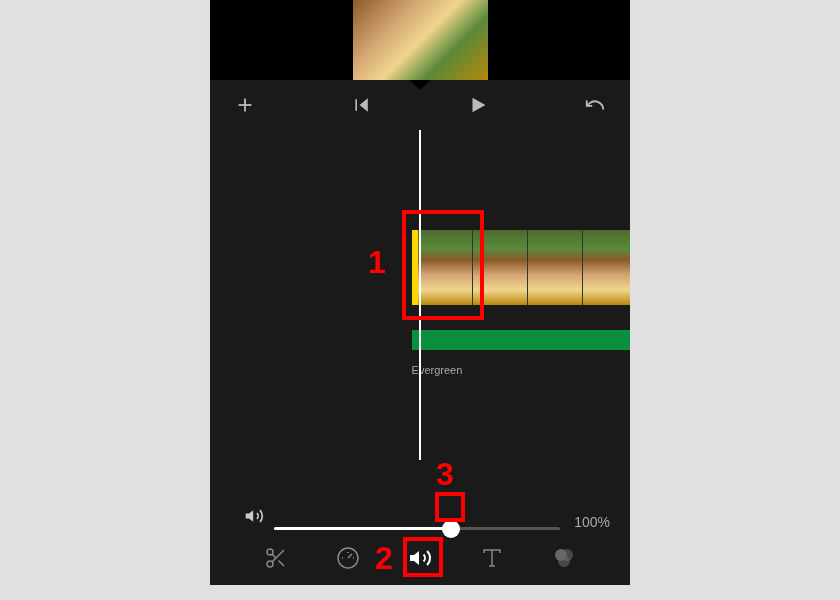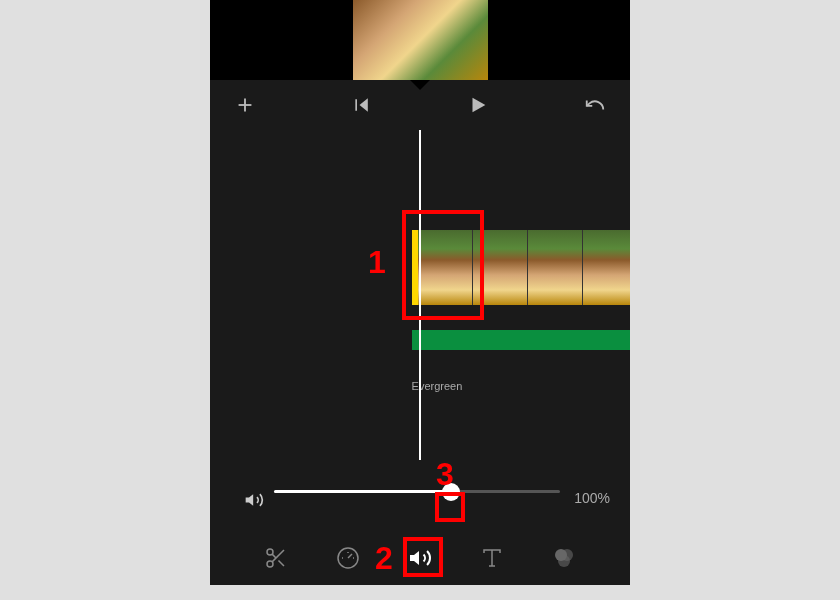--- a/index.html
+++ b/index.html
@@ -105,31 +105,30 @@
       width: 220px;
       height: 20px;
       background: #0a8f3f;
     }
     .audio-label {
       position: absolute;
       top: 220px;
       left: 48%;
       color: #aaa;
       font-size: 11px;
-      padding-top: 2px;
-      margin-top: 28px;
+      padding-top: 14px;
     }
     .volume-panel {
       position: absolute;
       bottom: 55px;
       left: 0;
       right: 0;
       height: 40px;
       display: flex;
-      align-items: flex-start;
+      align-items: flex-end;
       padding: 0 20px;
       gap: 10px;
       margin-left: 14px;
     }
     .volume-track {
       flex: 1;
       height: 3px;
       background: #555;
       position: relative;
       border-radius: 2px;

